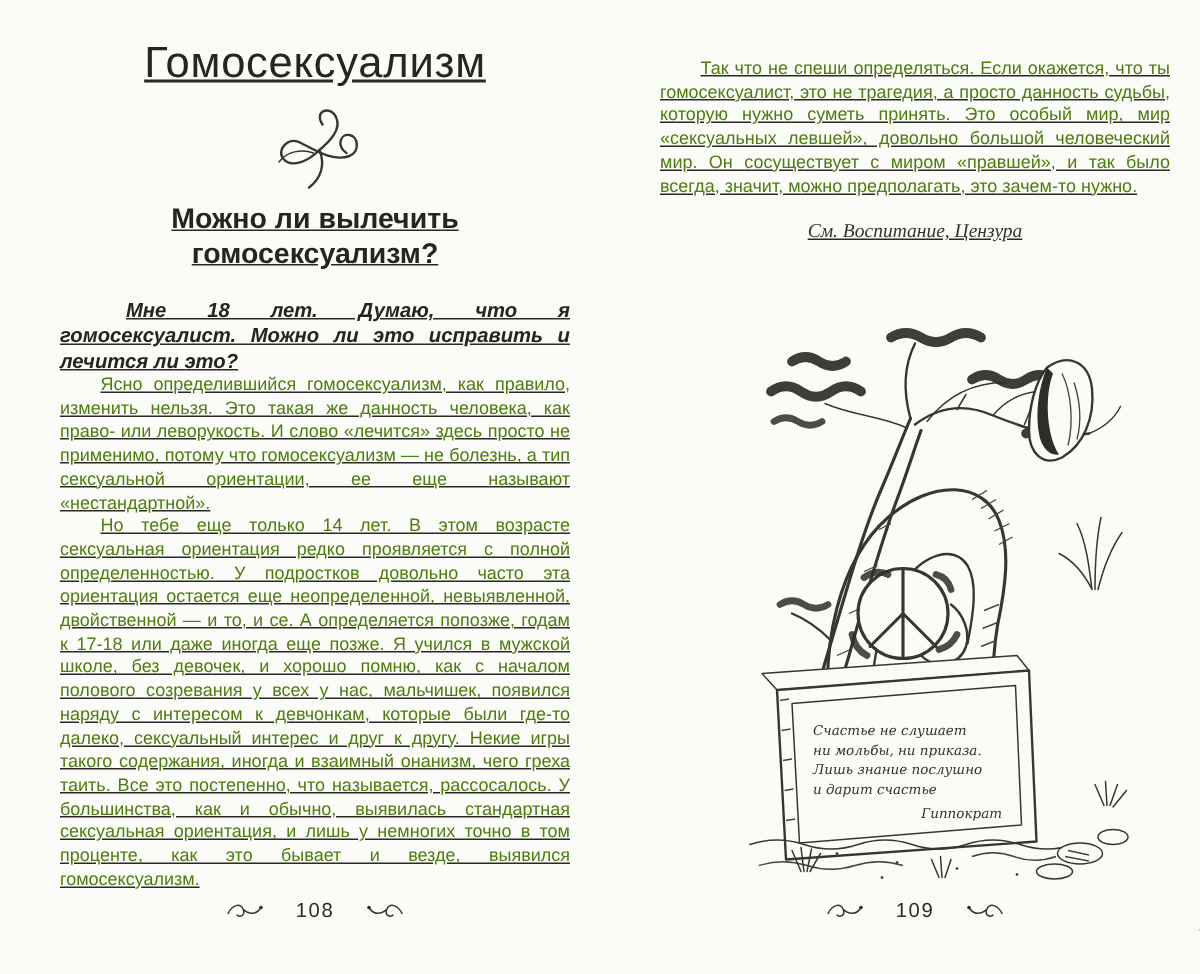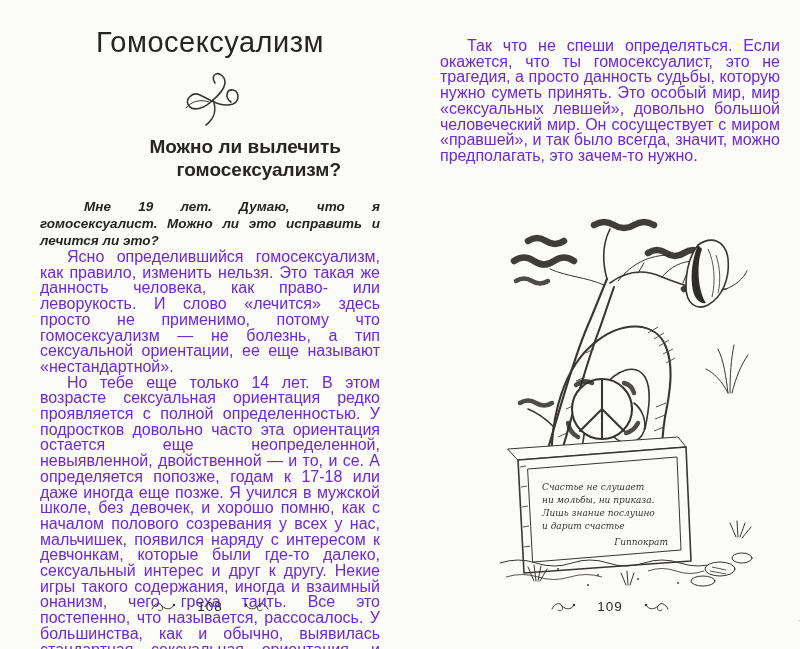--- a/index.html
+++ b/index.html
@@ -4,58 +4,58 @@
 <style>
   * { margin:0; padding:0; box-sizing:border-box; }
   html,body { width:800px; height:649px; }
   body {
     position:relative;
     background:#fbfbf8;
     font-family:"Liberation Sans", sans-serif;
     color:#2a2927;
     overflow:hidden;
   }
-  .page { position:absolute; top:0; width:340px; height:533px; }
+  .page { position:absolute; top:0; width:340px; height:533px;text-decoration:underline; }
   .page-left  { left:40px; }
   .page-right { left:440px; }
 
   .chapter-title {
     margin-top:26px;
     text-align:center;
     font-size:29px;
     font-weight:normal;
     letter-spacing:0.5px;
     color:#262523;
   }
   .flourish { display:block; margin:12px auto 0 auto; }
 
   .section-title {
     margin:8px auto 0 auto;
     max-width:262px;
-    text-align:right;
+    text-align:center;
     font-size:19px;
     line-height:23px;
     color:#262523;
   }
   .question {
     margin-top:17px;
     font-style:italic;
     font-weight:bold;
     font-size:13.5px;
     line-height:17px;
     text-align:justify;
     text-indent:44px;
     color:#252422;
   }
   .body-text {
-    font-size:16px;
+    font-size:12px;
     line-height:15.7px;
     text-align:justify;
     text-indent:27px;
-    color:#6d28d9;
+    color:#4d7c0f;
   }
   .page-left .body-text.first { margin-top:0; }
   .page-right .body-text.first { margin-top:38px; }
 
   .see-also {
     margin-top:14px;
     text-align:center;
     font-family:"Liberation Serif", serif;
     font-style:italic;
     font-size:13px;
@@ -108,29 +108,30 @@
   <h1 class="chapter-title">Гомосексуализм</h1>
 
   <svg class="flourish" width="62" height="56" viewBox="0 0 62 56">
     <path class="sk sw15" d="M36,12 C30,3 41,-1 45,7 C49,15 41,23 34,29 C26,37 15,41 10,35 C5,29 13,20 21,24 C31,29 43,37 54,33 C61,30 60,20 54,19 C48,18 45,26 52,31"></path>
     <path class="sk sw15" d="M34,29 C38,39 35,48 27,54"></path>
     <path class="sk sw1" d="M30,31 C22,28 12,30 7,37"></path>
   </svg>
 
   <h2 class="section-title">Можно ли вылечить гомосексуализм?</h2>
 
-  <p class="question">Мне 19 лет. Думаю, что я гомосексуалист. Можно ли это исправить и лечится ли это?</p>
+  <p class="question">Мне 18 лет. Думаю, что я гомосексуалист. Можно ли это исправить и лечится ли это?</p>
 
   <p class="body-text first">Ясно определившийся гомосексуализм, как правило, изменить нельзя. Это такая же данность человека, как право- или леворукость. И слово «лечится» здесь просто не применимо, потому что гомосексуализм — не болезнь, а тип сексуальной ориентации, ее еще называют «нестандартной».</p>
   <p class="body-text">Но тебе еще только 14 лет. В этом возрасте сексуальная ориентация редко проявляется с полной определенностью. У подростков довольно часто эта ориентация остается еще неопределенной, невыявленной, двойственной — и то, и се. А определяется попозже, годам к 17-18 или даже иногда еще позже. Я учился в мужской школе, без девочек, и хорошо помню, как с началом полового созревания у всех у нас, мальчишек, появился наряду с интересом к девчонкам, которые были где-то далеко, сексуальный интерес и друг к другу. Некие игры такого содержания, иногда и взаимный онанизм, чего греха таить. Все это постепенно, что называется, рассосалось. У большинства, как и обычно, выявилась стандартная сексуальная ориентация, и лишь у немногих точно в том проценте, как это бывает и везде, выявился гомосексуализм.</p>
 </div>
 
 <div class="page page-right">
   <p class="body-text first">Так что не спеши определяться. Если окажется, что ты гомосексуалист, это не трагедия, а просто данность судьбы, которую нужно суметь принять. Это особый мир, мир «сексуальных левшей», довольно большой человеческий мир. Он сосуществует с миром «правшей», и так было всегда, значит, можно предполагать, это зачем-то нужно.</p>
 
+  <p class="see-also">См. Воспитание, Цензура</p>
 
   <svg class="illustration" width="265" height="392" viewBox="0 0 265 392">
 
     <g>
       <path class="sk sw2" d="M34,350 C38,310 44,270 54,238 C64,205 76,160 90,128 C97,112 103,96 109,82"></path>
       <path class="sk sw2" d="M48,350 C52,312 58,272 68,240 C76,212 88,168 100,136 C106,120 111,104 116,90"></path>
       <path class="hatch" d="M42,320 l8,-3 M46,295 l9,-3 M52,268 l9,-4 M60,240 l9,-4 M68,212 l9,-4 M78,184 l9,-4 M88,156 l8,-4"></path>
 
       <path class="sk sw15" d="M109,82 C104,64 104,48 112,32"></path>
       <path class="sk sw15" d="M112,86 C128,74 146,72 164,80 C184,88 206,96 228,92"></path>

